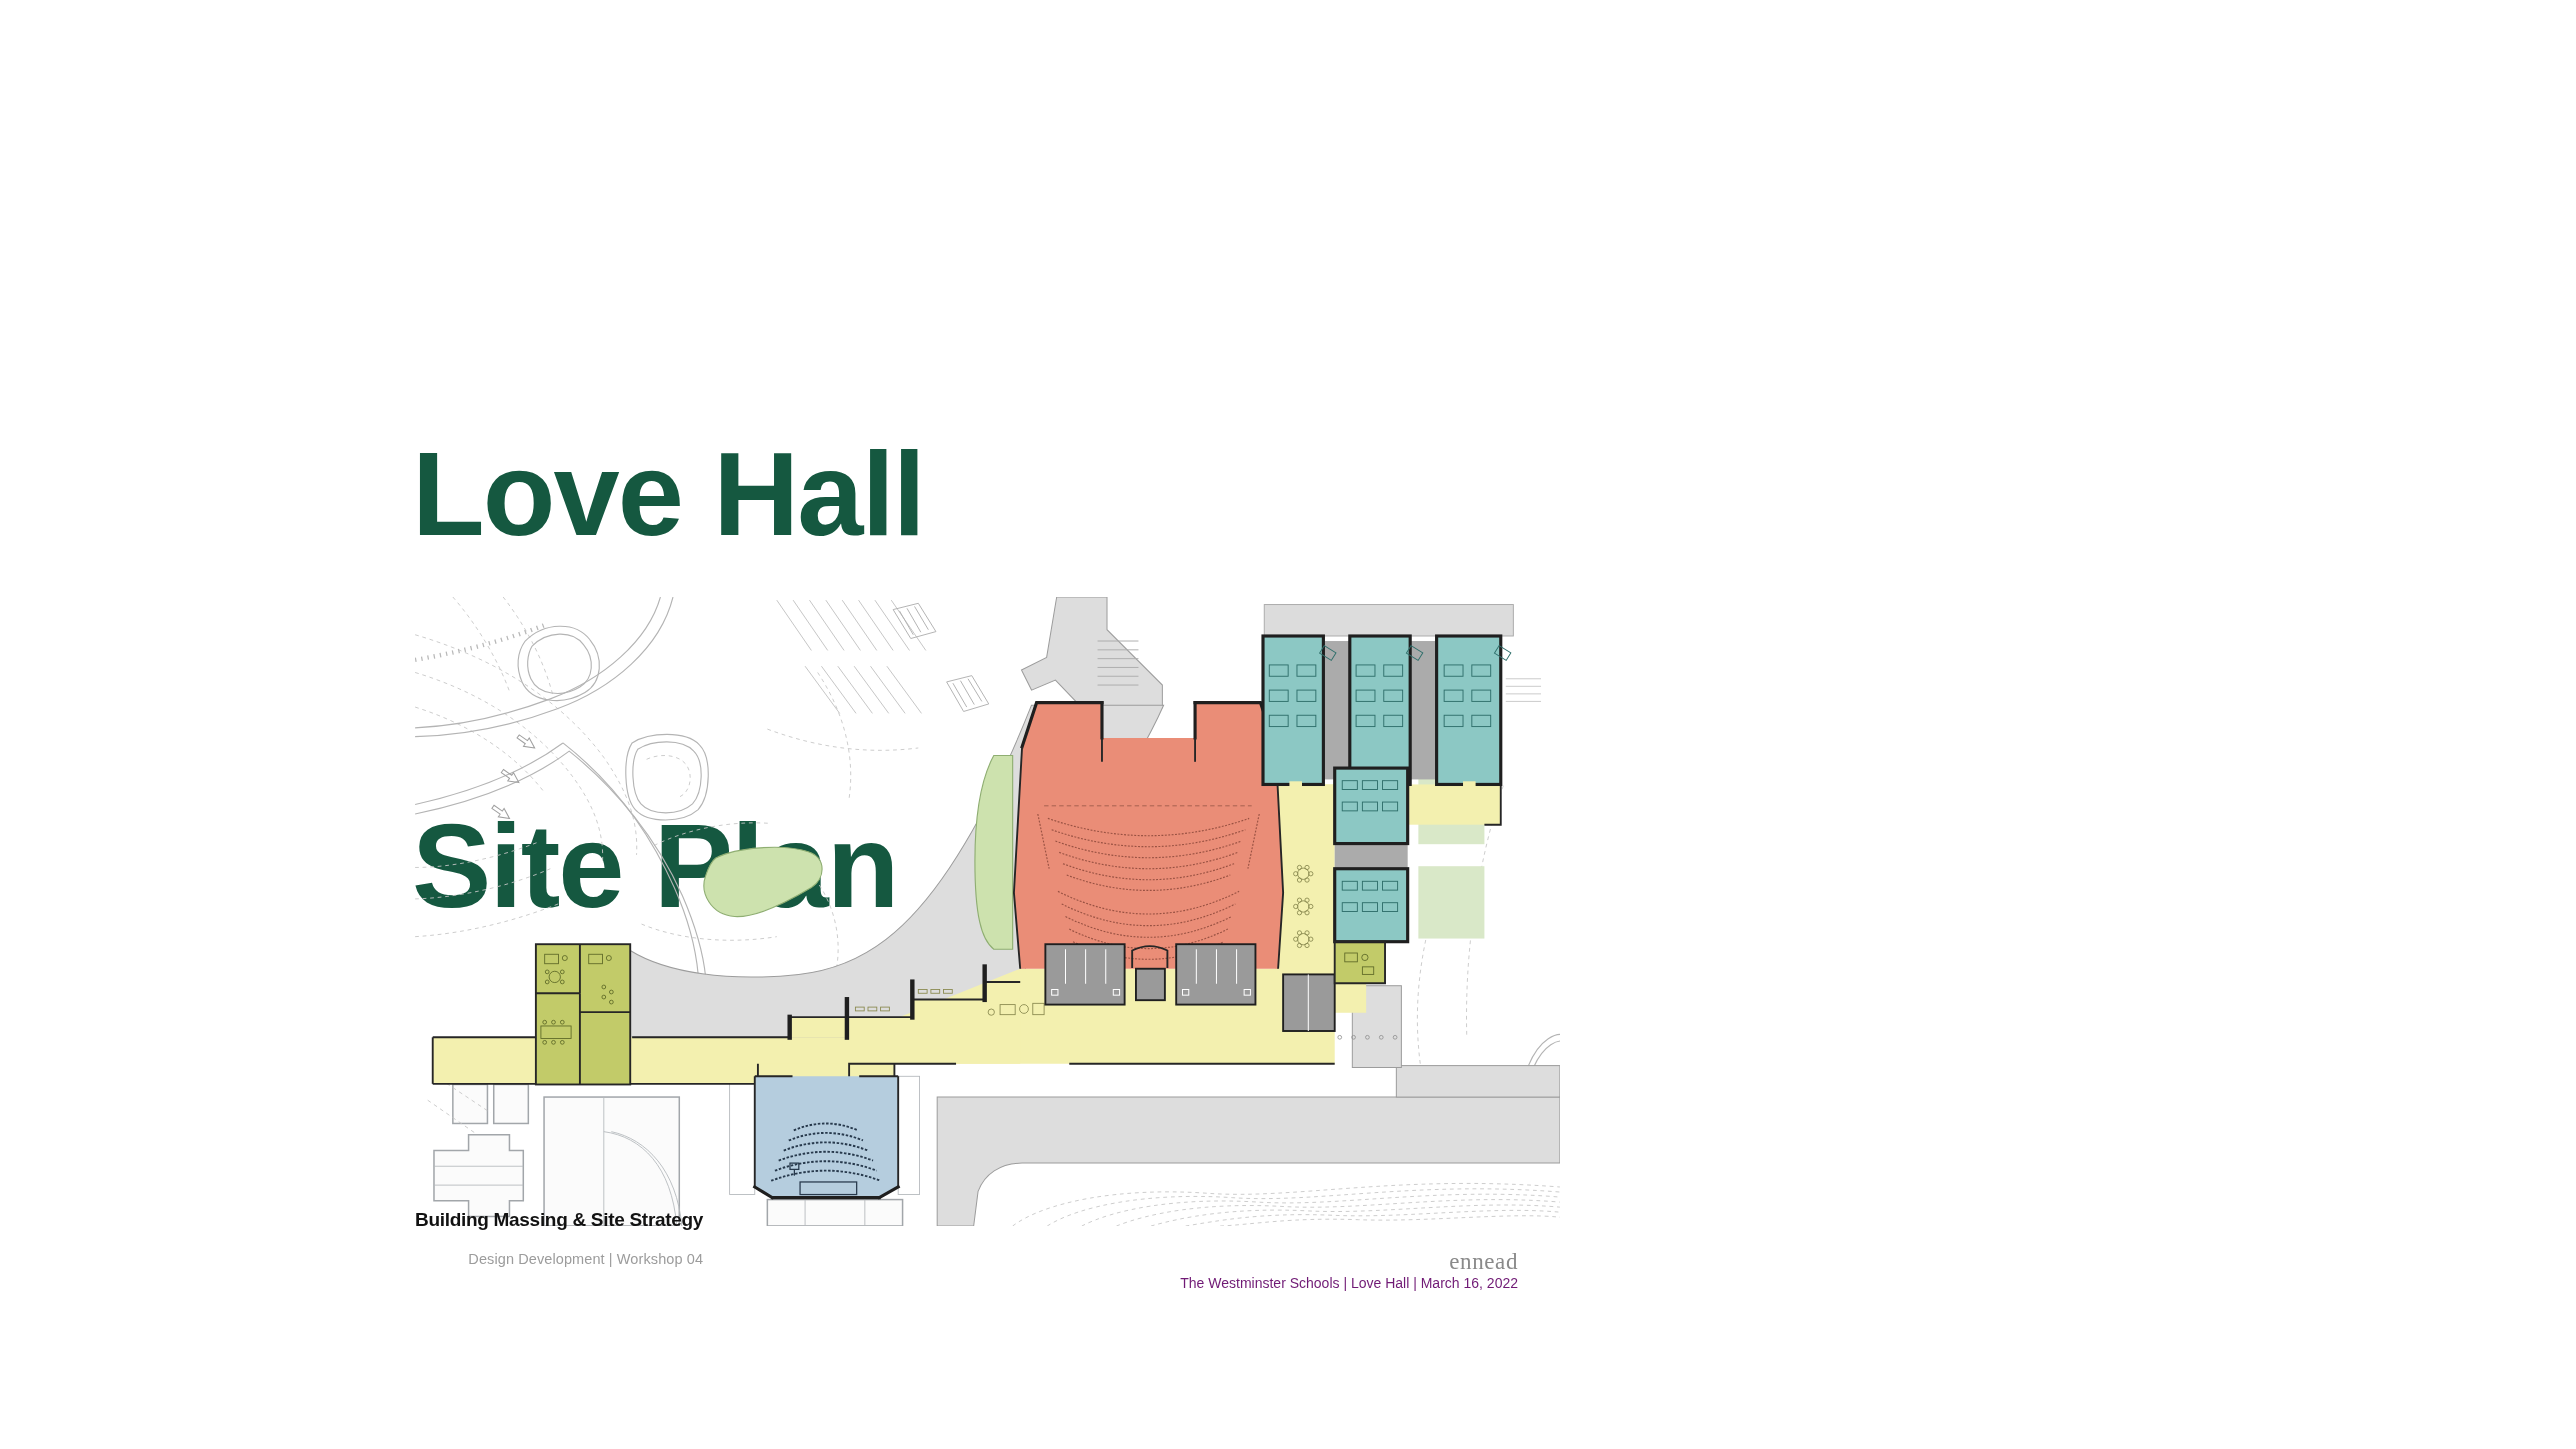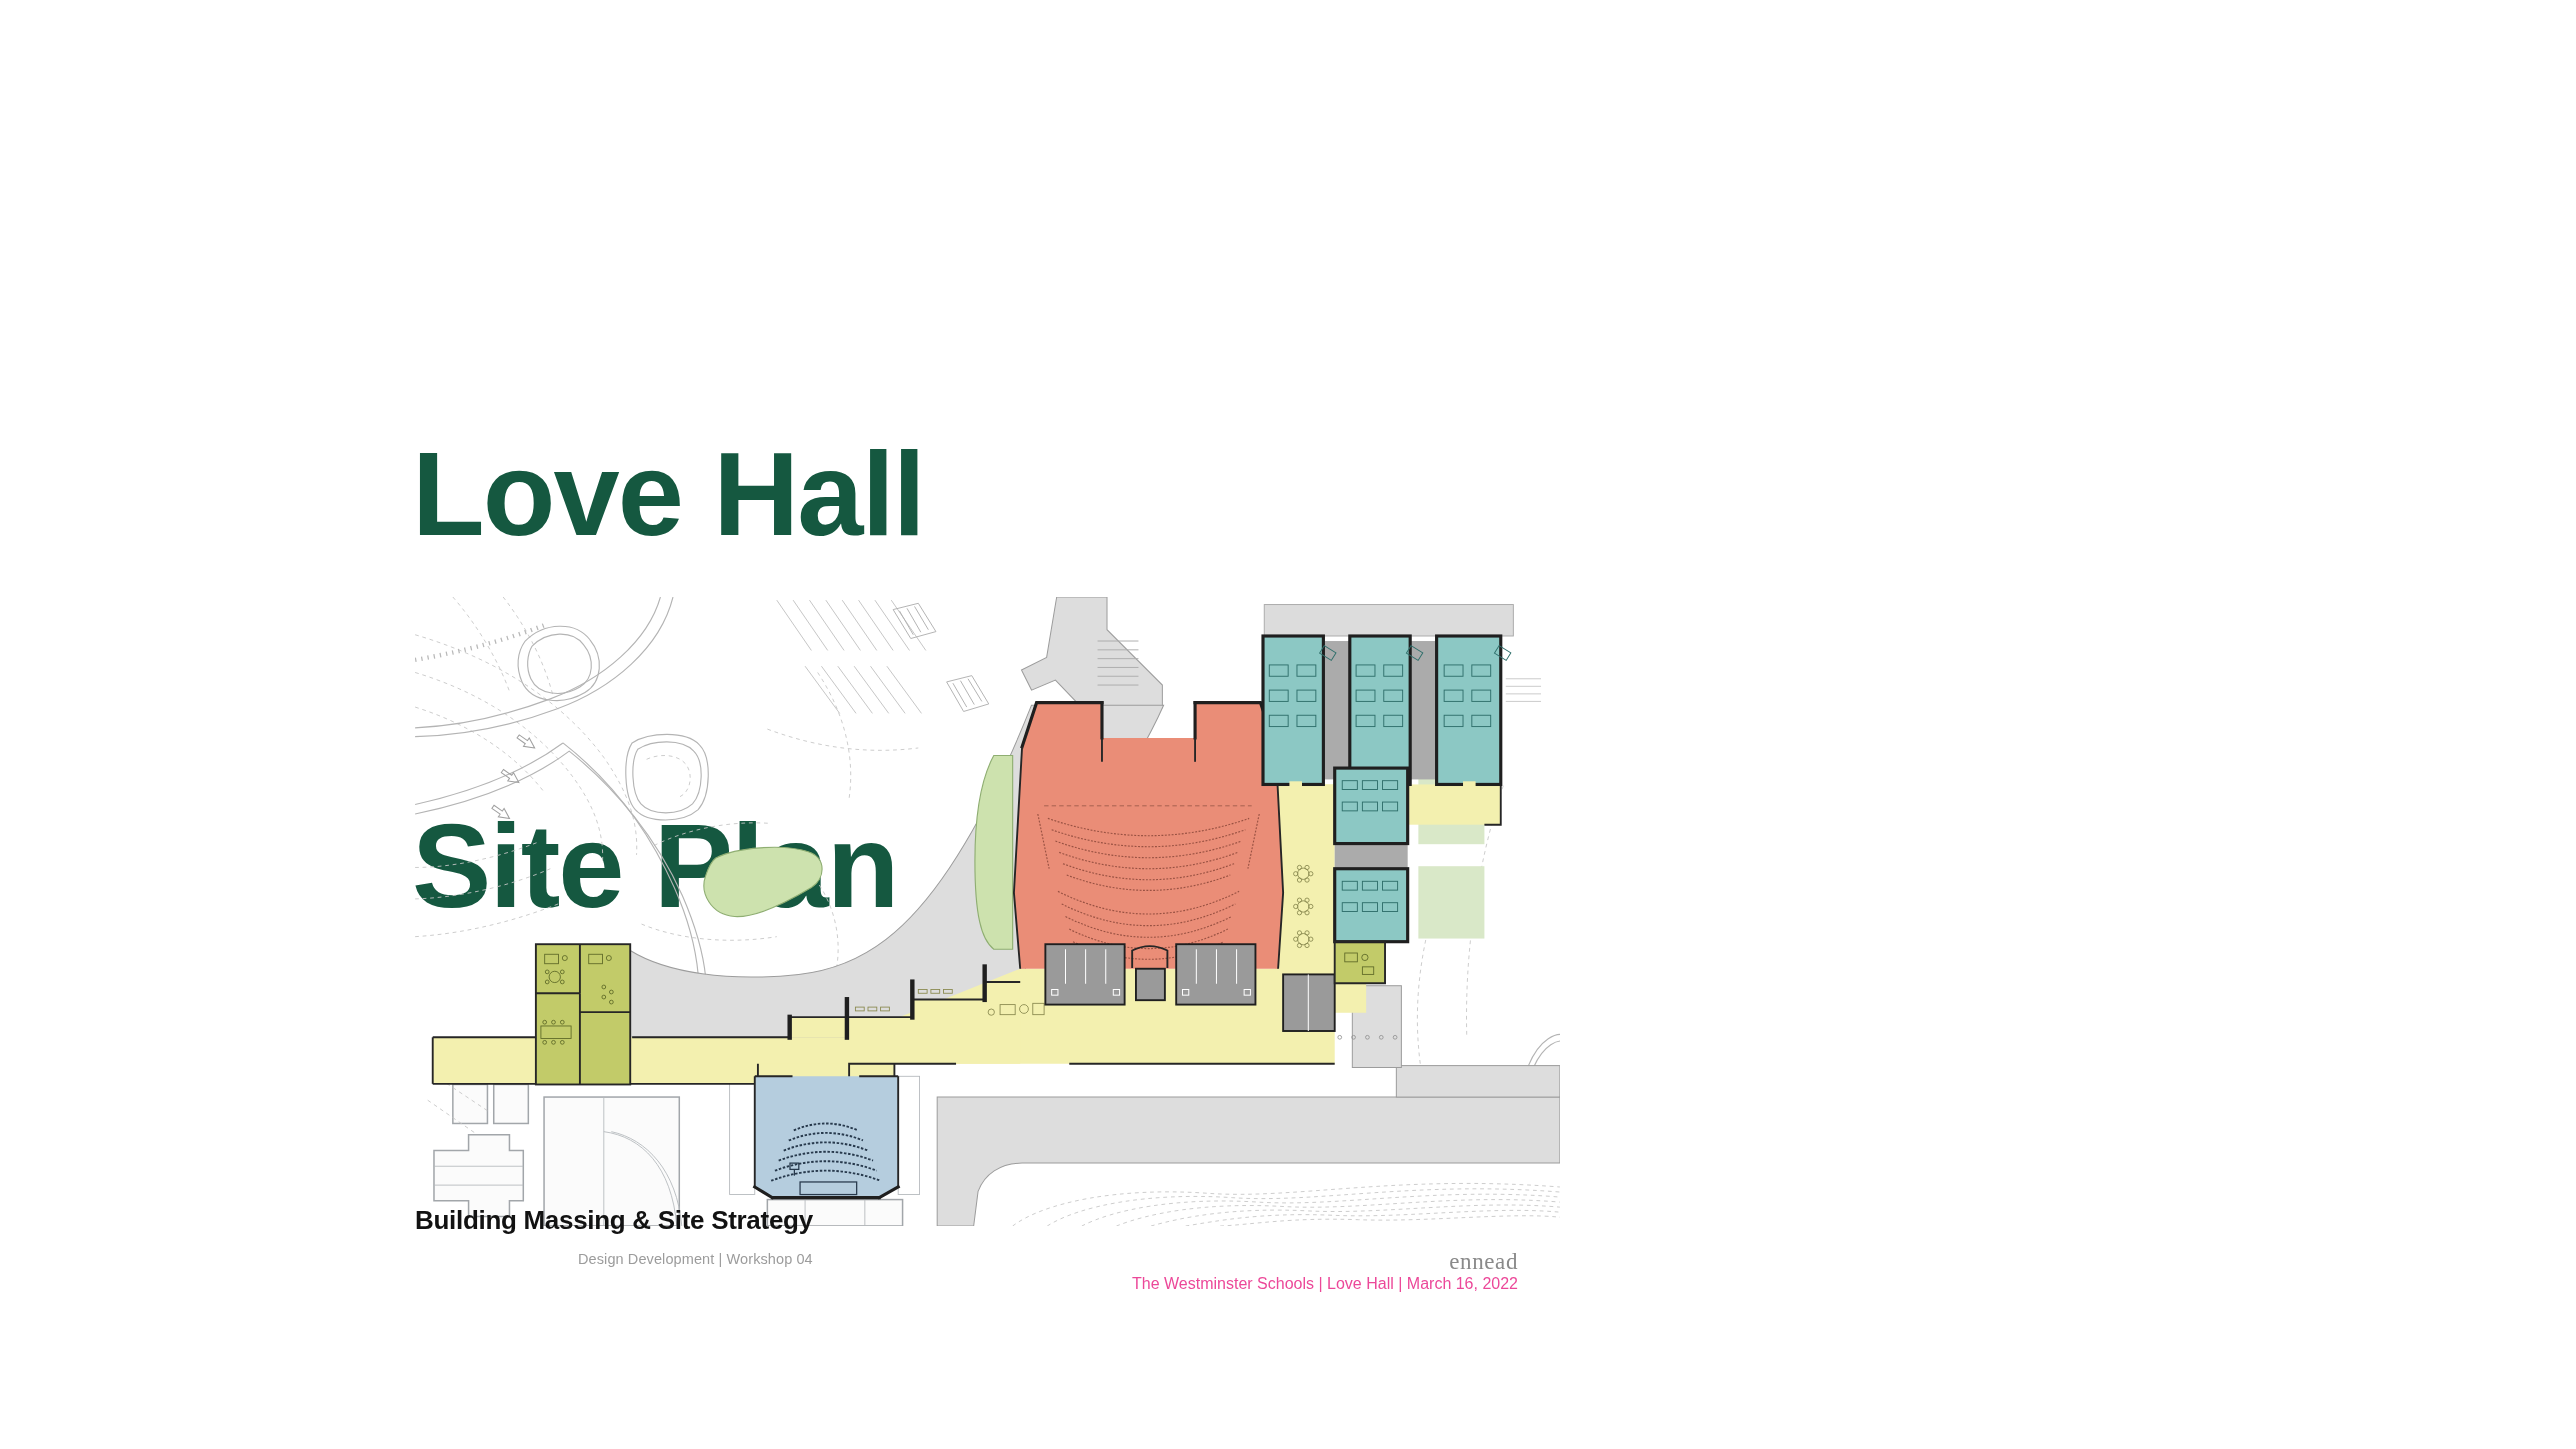--- a/index.html
+++ b/index.html
@@ -9,28 +9,28 @@
 
   .page-title{position:absolute;left:412px;top:184px;margin:0;
               font-size:119px;line-height:124px;font-weight:bold;
               letter-spacing:-1.9px;white-space:pre;}
   .page-title span{display:block;}
 
   .plan-figure{position:absolute;left:415px;top:597px;width:1145px;height:629px;margin:0;}
   .plan-figure svg{display:block;width:100%;height:100%;}
 
   .footer-left{position:absolute;left:415px;top:1206px;}
-  .footer-left h2{margin:0;font-size:26px;line-height:28px;font-weight:bold;
+  .footer-left h2{margin:0;font-size:19px;line-height:28px;font-weight:bold;
                   color:#121212;letter-spacing:-0.3px;}
   .footer-left p{margin:17px 0 0 0;font-size:14.5px;color:#9c9c9c;letter-spacing:0.1px;text-align:right;}
 
   .footer-right{position:absolute;right:1680px_unused;left:auto;top:1210px;width:566px;left:952px;text-align:right;margin-top:40px;}
   .footer-right .logo{margin:0;font-family:"Liberation Serif", serif;
                       font-size:23px;line-height:24px;color:#8a8a8a;letter-spacing:0.6px;}
-  .footer-right p{margin:1.3px 0 0 0;font-size:16px;color:#ec4899;}
+  .footer-right p{margin:1.3px 0 0 0;font-size:14px;color:#701a75;}
 
   
   .contour{fill:none;stroke:#c8c8c8;stroke-width:1.4;}
   .contour.d{stroke-dasharray:6 6;stroke:#c6c6c6;}
   .road2{fill:none;stroke:#b4b4b4;stroke-width:1.8;}
   .wall{fill:none;stroke:#1f1f1f;stroke-width:5;stroke-linecap:square;}
   .wall3{fill:none;stroke:#262626;stroke-width:3;}
   .seat{fill:none;stroke:#8a4638;stroke-width:1.8;stroke-dasharray:3 2.4;opacity:.85;}
   .lseat{fill:none;stroke:#27394c;stroke-width:3;stroke-dasharray:4 2.6;}
   .furn{fill:none;stroke:#2f6f6b;stroke-width:1.5;}

